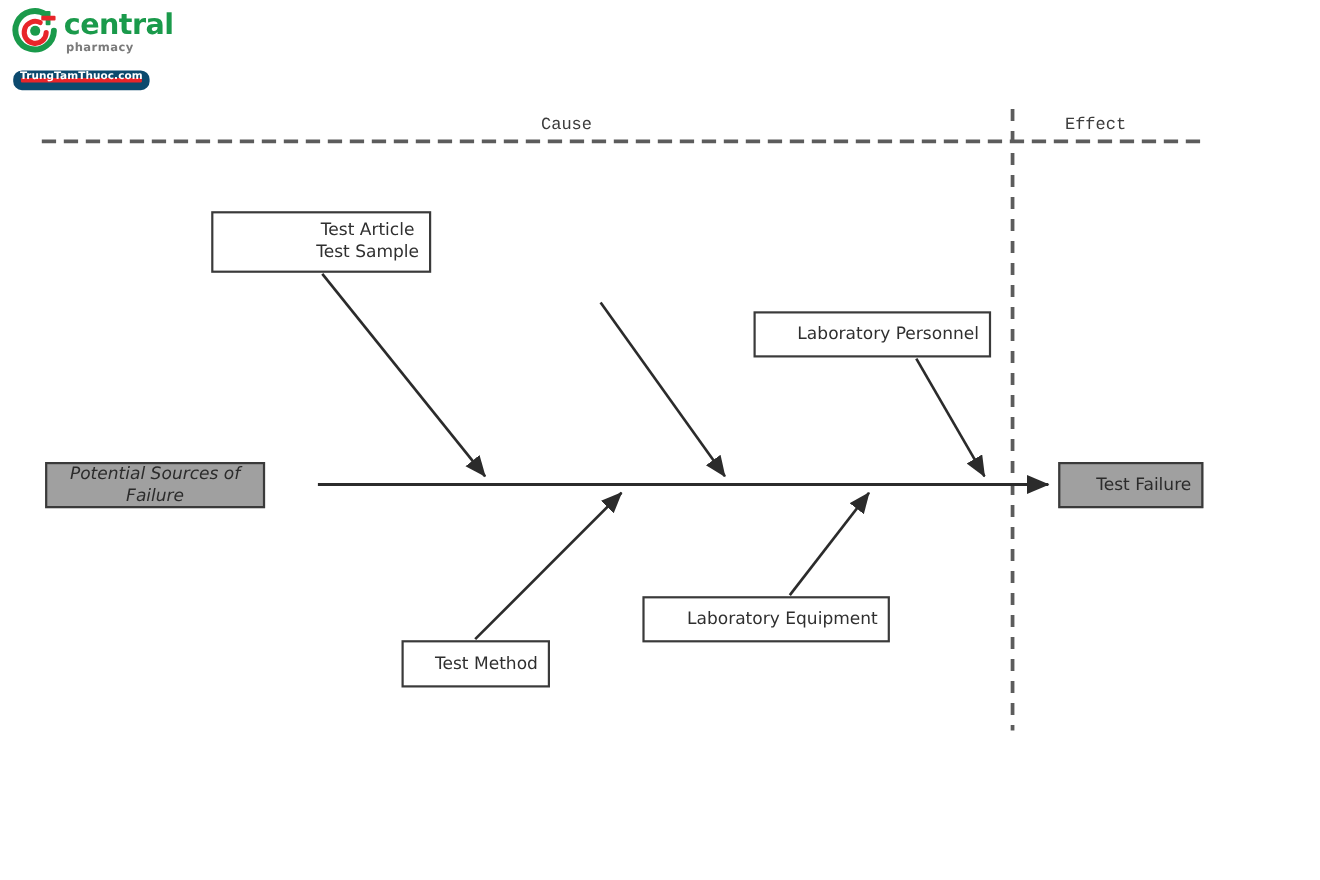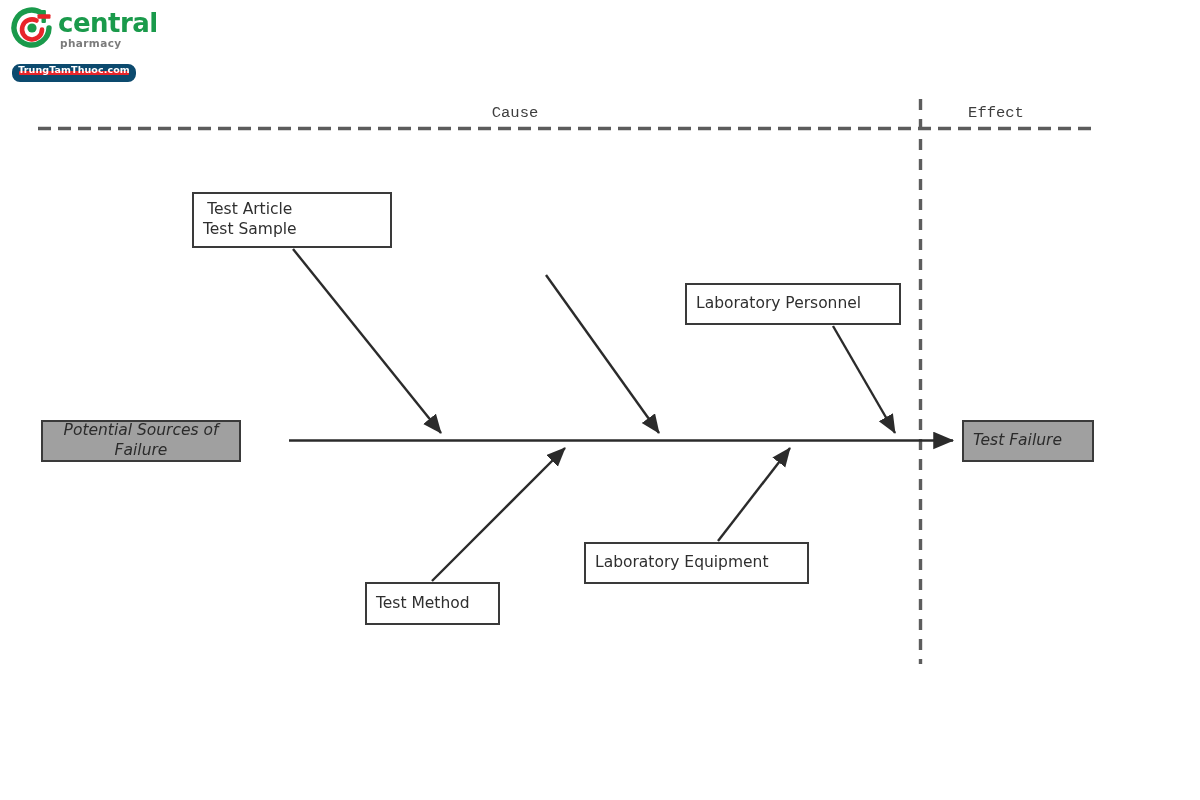--- a/index.html
+++ b/index.html
@@ -102,21 +102,21 @@
   #label-effect { left: 986px; top: 104px; }
 
   
   .node-box {
     position: absolute;
     box-sizing: border-box;
     background: #ffffff;
     border: 2.4px solid #3a3a3a;
     display: flex;
     align-items: center;
-    justify-content: flex-start;
+    justify-content: flex-end;
     text-align: center;
     font-family: "DejaVu Sans", "Liberation Sans", sans-serif;
     font-size: 15.5px;
     color: #2f2f2f;
     line-height: 1.28;
     padding: 0 9px;
   }
   .node-box.filled {
     background: #a0a0a0;
     border-color: #3a3a3a;
@@ -125,21 +125,21 @@
   .node-box .node-text {
     white-space: pre-line;
   }
 
   #box-test-article     { left: 192px; top: 192px; width: 200px; height: 56px; }
   #box-lab-environment  { left: 411px; top: 232px; width: 260px; height: 42px; }
   #box-lab-personnel    { left: 685px; top: 283px; width: 216px; height: 42px; }
   #box-test-method      { left: 365px; top: 582px; width: 135px; height: 43px; }
   #box-lab-equipment    { left: 584px; top: 542px; width: 225px; height: 42px; }
   #box-sources          { left: 41px;  top: 420px; width: 200px; height: 42px; font-style: italic; }
-  #box-test-failure     { left: 962px; top: 420px; width: 132px; height: 42px; font-style: italic; }
+  #box-test-failure     { left: 962px; top: 420px; width: 132px; height: 42px; }
 </style>
 </head>
 <body>
 
 <div id="page">
 
   <div id="logo-block">
     <svg id="logo-mark" viewBox="0 0 48 48">
       <path d="M34 9.5 A17.5 17.5 0 1 0 41 24" fill="none" stroke="#1a9a4b" stroke-width="5.4" stroke-linecap="round"></path>
       <path d="M28.5 16.5 A10 10 0 1 0 34 25.5" fill="none" stroke="#e8252a" stroke-width="4.6" stroke-linecap="round"></path>

